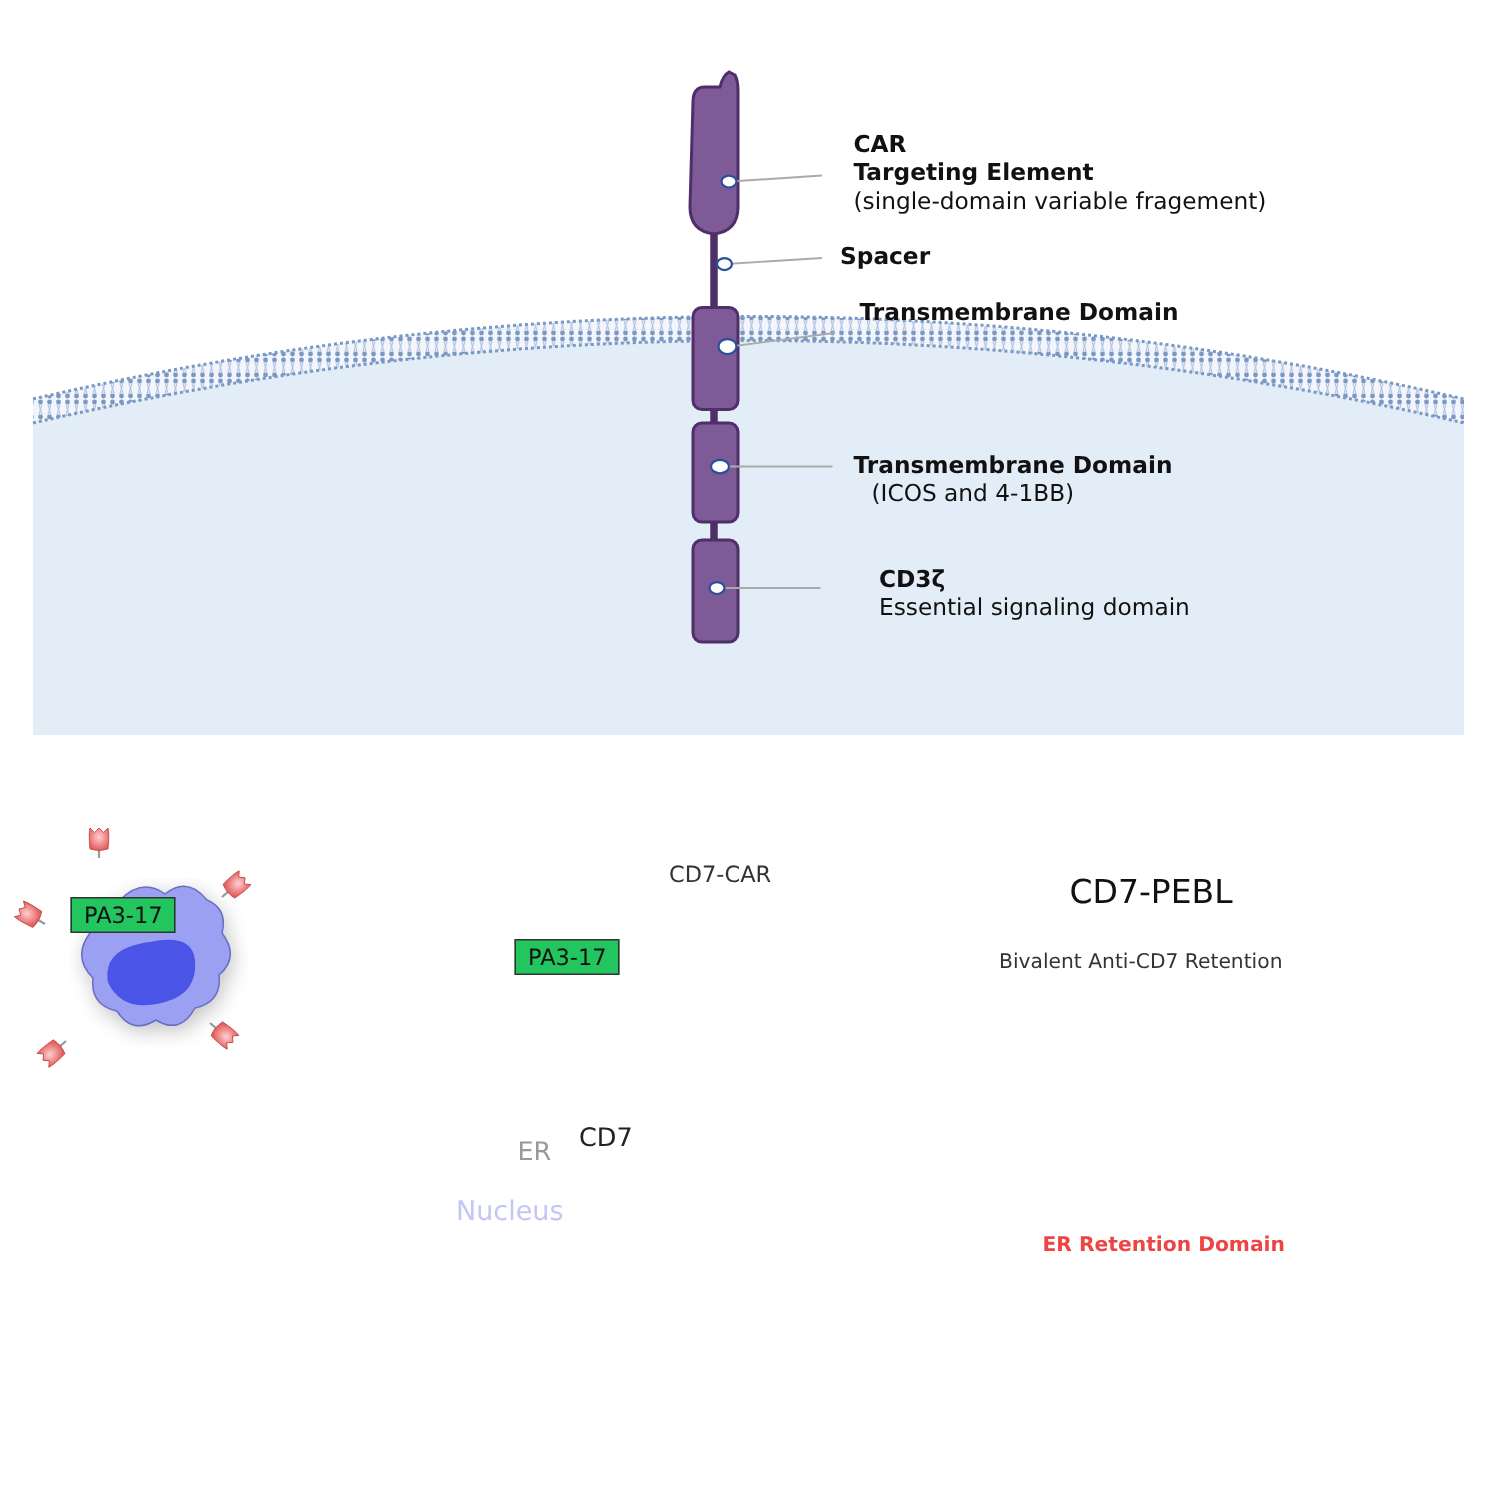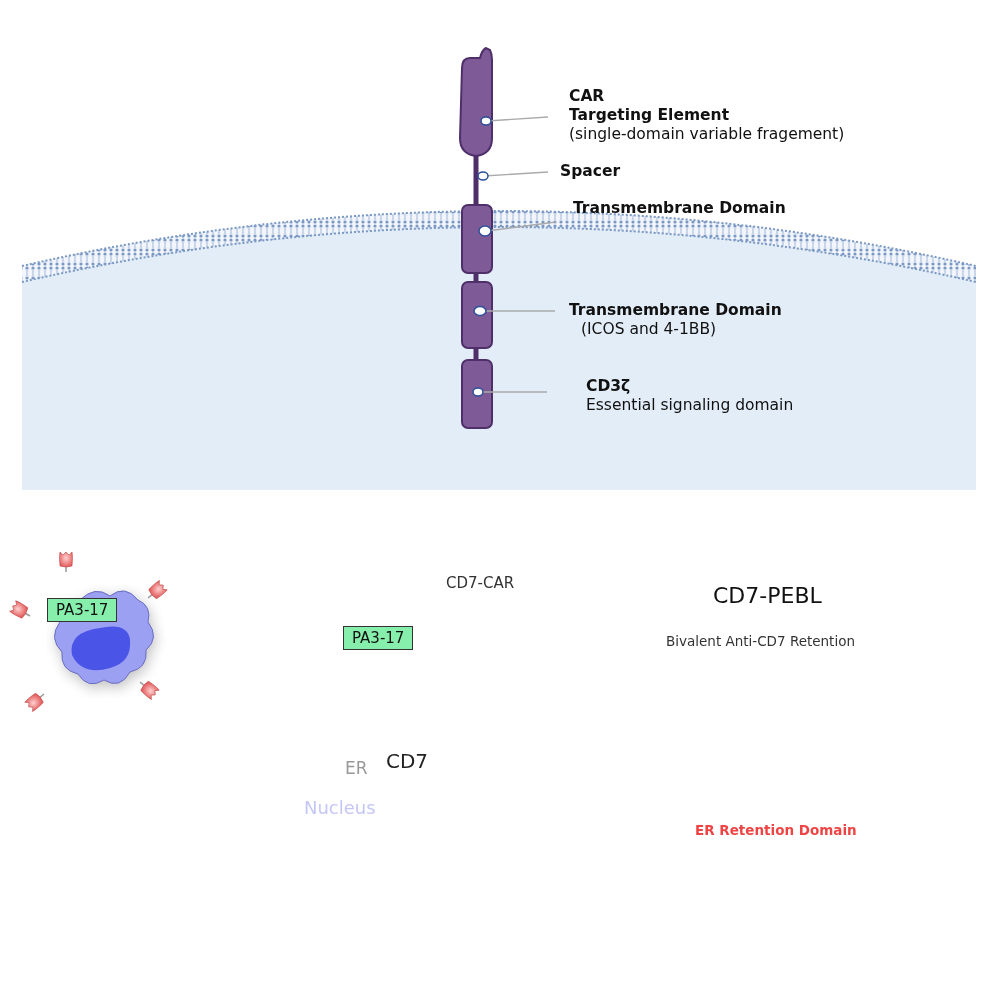--- a/index.html
+++ b/index.html
@@ -1,21 +1,21 @@
 <!DOCTYPE html>
 <html><head>
 <meta charset="utf-8">
 <style>
   html, body { margin:0; padding:0; background:#ffffff; }
   body { width:1000px; height:1000px; position:relative; overflow:hidden; font-family:"DejaVu Sans", sans-serif; }
   #stage { position:absolute; left:0; top:0; width:1000px; height:1000px; }
   .lbl { position:absolute; color:#111; white-space:nowrap; font-family:"DejaVu Sans", sans-serif; }
   .b { font-weight:bold; font-size:15.5px; line-height:19px; }
   .n { font-size:15.5px; line-height:19px; }
-  .box { position:absolute; border:1.5px solid #333; background:#86efac; font-size:15px; padding:2px 8px; color:#111; }
+  .box { position:absolute; border:1.5px solid #333; background:#22c55e; font-size:15px; padding:2px 8px; color:#111; }
 </style>
 </head>
 <body>
 
 
 
 <svg id="stage" viewBox="0 0 1000 1000" xmlns="http://www.w3.org/2000/svg">
   <defs>
     <pattern id="lipid" width="6" height="14" patternUnits="userSpaceOnUse">
       <rect width="6" height="14" fill="#f2f6fc"></rect>
@@ -195,20 +195,20 @@
 <div class="lbl" style="left:586px;top:377px;">
   <div class="b">CD3ζ</div>
   <div class="n">Essential signaling domain</div>
 </div>
 
 
 <div class="box" style="left:47px;top:598px;">PA3-17</div>
 <div class="box" style="left:343px;top:626px;">PA3-17</div>
 <div class="lbl" style="left:446px;top:574px;font-size:15px;color:#333;text-align:right;">CD7-CAR</div>
 <div class="lbl" style="left:345px;top:722px;font-size:17px;color:#999;margin-top:36px;">ER</div>
-<div class="lbl" style="left:386px;top:749px;font-size:20px;color:#222;">CD7</div>
+<div class="lbl" style="left:386px;top:749px;font-size:17px;color:#222;">CD7</div>
 <div class="lbl" style="left:304px;top:797px;font-size:18px;color:#c4c6f6;">Nucleus</div>
 <div class="lbl" style="left:713px;top:583px;font-size:22px;color:#111;">CD7-PEBL</div>
 <div class="lbl" style="left:666px;top:633px;font-size:13.5px;color:#333;">Bivalent Anti-CD7 Retention</div>
 <div class="lbl" style="left:695px;top:822px;font-size:13.5px;font-weight:bold;color:#ef4444;">ER Retention Domain</div>
 
 
 
 
 </path></body></html>

